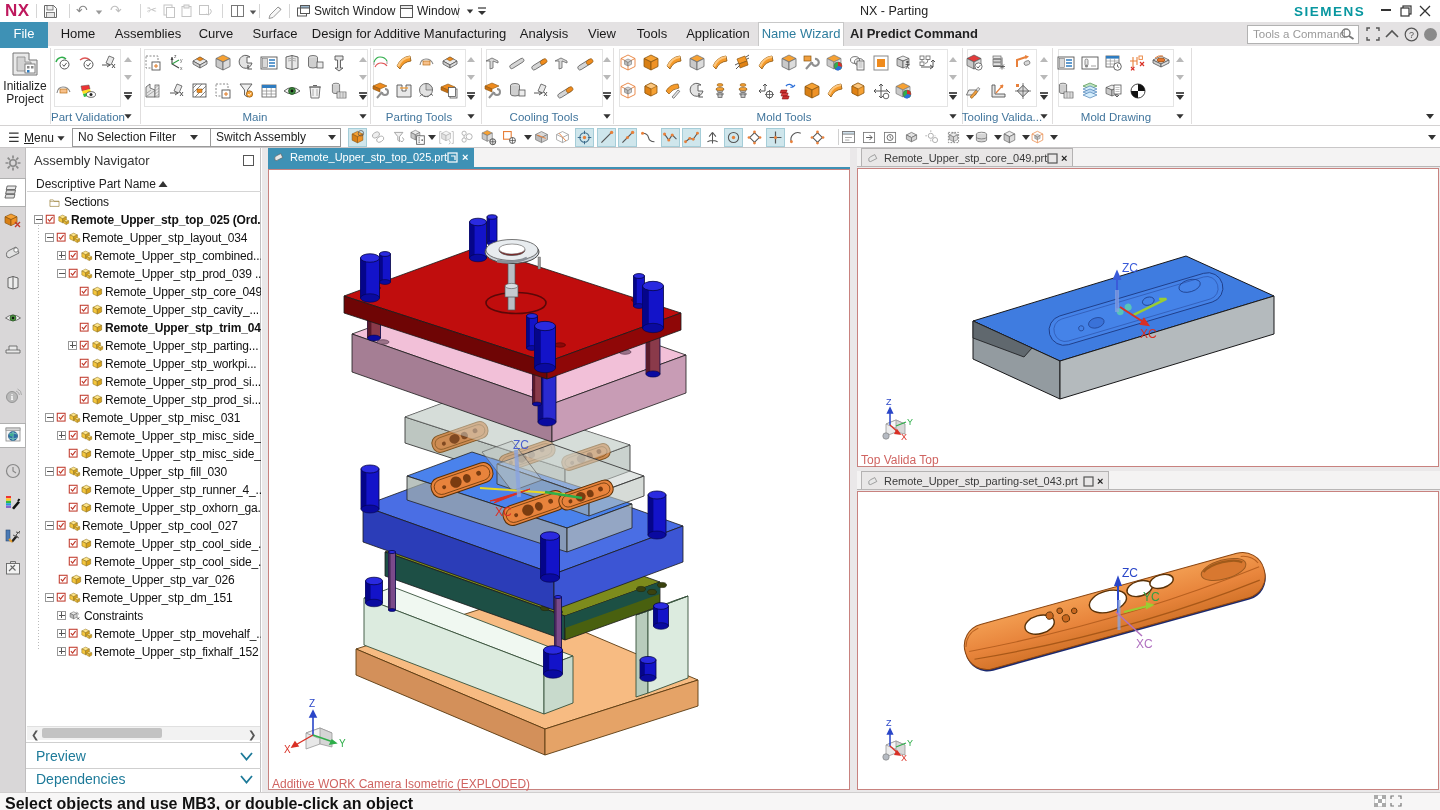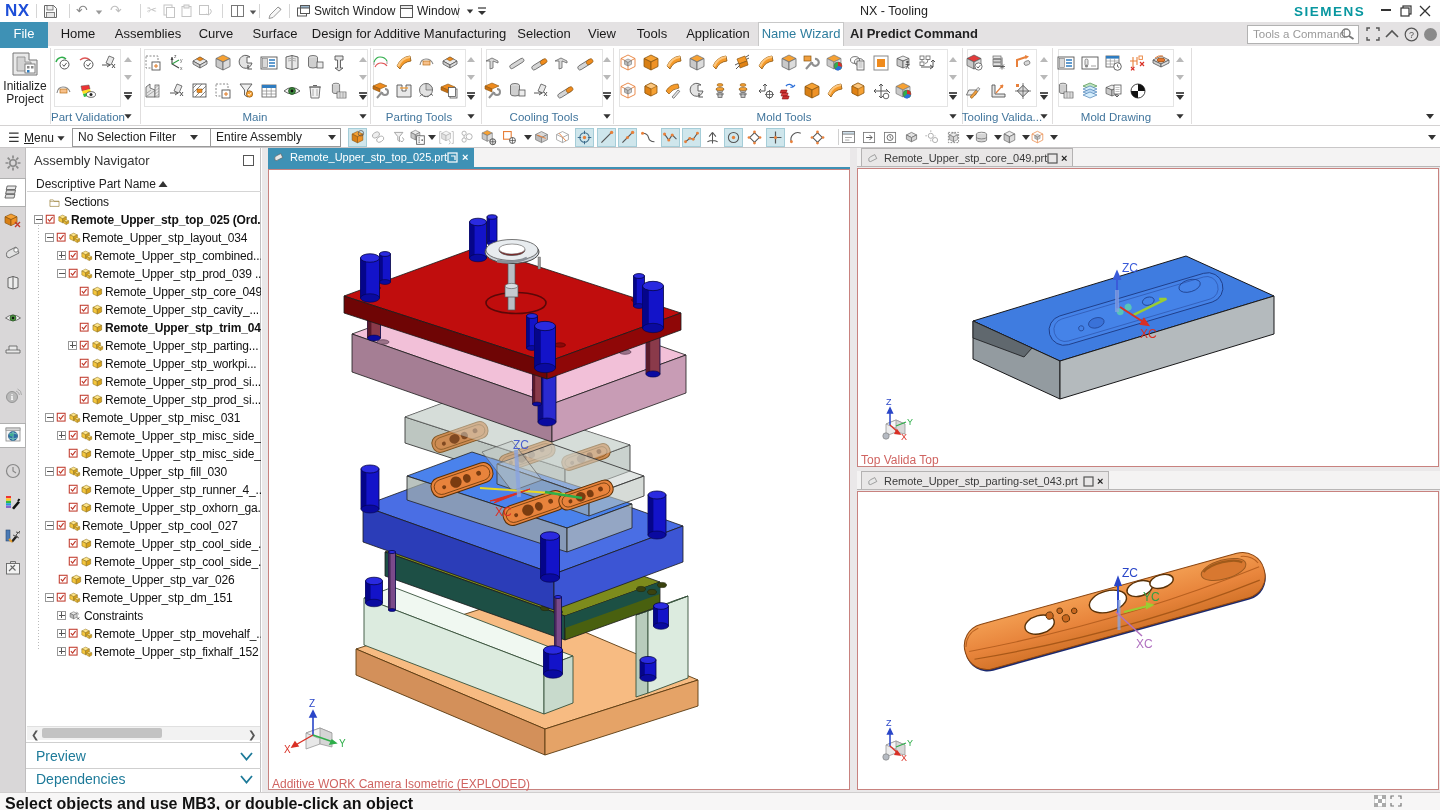--- a/index.html
+++ b/index.html
@@ -383,21 +383,21 @@
         <polygon points="8,4 13,6.4 8,8.8 3,6.4" fill="#e8e8e8" stroke="#555" stroke-width="0.7"></polygon>
         <polygon points="3,6.4 8,8.8 8,14 3,11.6" fill="#bbb" stroke="#555" stroke-width="0.7"></polygon>
         <polygon points="8,8.8 13,6.4 13,11.6 8,14" fill="#d5d5d5" stroke="#555" stroke-width="0.7"></polygon>
         <path d="M13,12 l3,3 m0,-3 l-3,3" stroke="#333" stroke-width="1.1"></path>
         <path d="M12,4.5 q3,0.5 3,3.5" fill="none" stroke="#777" stroke-width="0.8"></path>
       </g>
 </defs>
   </svg>
 
 <div class="abs titlebar">
-<div class="abs" style="left:5px;top:1px;font-size:17px;font-weight:bold;color:#1d4ed8;letter-spacing:0.5px">NX</div>
+<div class="abs" style="left:5px;top:1px;font-size:17px;font-weight:bold;color:#be185d;letter-spacing:0.5px">NX</div>
 <div class="abs" style="left:36px;top:4px;width:1px;height:14px;background:#d5d5d5"></div>
 <div class="abs" style="left:69px;top:4px;width:1px;height:14px;background:#d5d5d5"></div>
 <div class="abs" style="left:140px;top:4px;width:1px;height:14px;background:#d5d5d5"></div>
 <div class="abs" style="left:222px;top:4px;width:1px;height:14px;background:#d5d5d5"></div>
 <div class="abs" style="left:259px;top:4px;width:1px;height:14px;background:#d5d5d5"></div>
 <div class="abs" style="left:289px;top:4px;width:1px;height:14px;background:#d5d5d5"></div>
 <div class="abs" style="left:458px;top:4px;width:1px;height:14px;background:#d5d5d5"></div>
 <svg class="abs" style="left:43px;top:4px" width="15" height="15" viewBox="0 0 15 15">
       <path d="M1.5,1.5 h9 l3,3 v9 h-12 Z" fill="#fdfdfd" stroke="#666" stroke-width="1"></path>
       <rect x="4" y="1.5" width="6" height="4.5" fill="#eee" stroke="#666" stroke-width="0.8"></rect>
@@ -437,40 +437,40 @@
 <svg class="abs" style="left:399px;top:4px" width="15" height="15" viewBox="0 0 15 15">
       <rect x="1.5" y="1.5" width="12" height="12" fill="#fff" stroke="#555"></rect>
       <rect x="1.5" y="1.5" width="12" height="3" fill="#e8e8e8" stroke="#555"></rect>
     </svg>
 <div class="abs" style="left:417px;top:4px;font-size:12px;color:#222">Window</div>
 <div class="abs caret" style="left:466px;top:9px;border-top-color:#333;transform:scale(0.8)"></div>
 <svg class="abs" style="left:477px;top:7px" width="10" height="9" viewBox="0 0 10 9">
       <path d="M1,1 h8" stroke="#333" stroke-width="1.2"></path>
       <path d="M1,4 L5,8 L9,4 Z" fill="#333"></path>
     </svg>
-<div class="abs" style="left:860px;top:4px;font-size:12.5px;color:#222">NX - Tooling</div>
+<div class="abs" style="left:860px;top:4px;font-size:12.5px;color:#222">NX - Parting</div>
 <div class="abs" style="left:1294px;top:4px;font-size:13.5px;font-weight:bold;color:#0897a0;letter-spacing:1.5px">SIEMENS</div>
 <div class="abs" style="left:1381px;top:9px;width:10px;height:1.5px;background:#333"></div>
 <svg class="abs" style="left:1400px;top:5px" width="12" height="12" viewBox="0 0 12 12">
       <rect x="3" y="1" width="8" height="8" fill="none" stroke="#333" stroke-width="1.2"></rect>
       <rect x="1" y="3" width="8" height="8" fill="#fff" stroke="#333" stroke-width="1.2"></rect>
     </svg>
 <svg class="abs" style="left:1419px;top:5px" width="12" height="12" viewBox="0 0 12 12">
       <path d="M1,1 L11,11 M11,1 L1,11" stroke="#333" stroke-width="1.3"></path>
     </svg>
 </div>
 <div class="abs tabsrow"></div>
 <div class="abs" style="left:0;top:22px;width:48px;height:24px;background:#3e91b5"></div>
 <div class="abs" style="left:0;top:26px;width:48px;text-align:center;font-size:13px;color:#fff">File</div>
 <div class="tabtxt" style="left:78px;transform:translateX(-50%)">Home</div>
 <div class="tabtxt" style="left:148px;transform:translateX(-50%)">Assemblies</div>
 <div class="tabtxt" style="left:216px;transform:translateX(-50%)">Curve</div>
 <div class="tabtxt" style="left:275px;transform:translateX(-50%)">Surface</div>
 <div class="tabtxt" style="left:409px;transform:translateX(-50%)">Design for Additive Manufacturing</div>
-<div class="tabtxt" style="left:544px;transform:translateX(-50%)">Selection</div>
+<div class="tabtxt" style="left:544px;transform:translateX(-50%)">Analysis</div>
 <div class="tabtxt" style="left:602px;transform:translateX(-50%)">View</div>
 <div class="tabtxt" style="left:652px;transform:translateX(-50%)">Tools</div>
 <div class="tabtxt" style="left:718px;transform:translateX(-50%)">Application</div>
 <div class="abs" style="left:758px;top:22px;width:86px;height:24px;background:#fff;border:1px solid #c8c8c8;border-bottom:0"></div>
 <div class="tabtxt" style="left:801px;transform:translateX(-50%);color:#2e7d9e">Name Wizard</div>
 <div class="tabtxt" style="left:914px;transform:translateX(-50%);font-weight:bold;color:#222">AI Predict Command</div>
 <div class="abs" style="left:1247px;top:25px;width:112px;height:19px;background:#fff;border:1px solid #b2b2b2"></div>
 <div class="abs" style="left:1253px;top:28px;font-size:11.5px;color:#9a9a9a">Tools a Command</div>
 <svg class="abs" style="left:1340px;top:27px" width="15" height="15" viewBox="0 0 15 15">
     <circle cx="6" cy="6" r="4" fill="none" stroke="#777" stroke-width="1.4"></circle>
@@ -801,21 +801,21 @@
 <div class="abs caret" style="left:1176px;top:75px;border-top-color:#b9b9b9"></div>
 <div class="abs" style="left:1176px;top:92px;width:8px;height:1.5px;background:#555"></div>
 <div class="abs caret" style="left:1176px;top:95px"></div>
 <div class="abs caret" style="left:1426px;top:114px"></div>
 <div class="abs toolbar2" style="border-bottom:1px solid #c9c7c8"></div>
 <div class="abs" style="left:8px;top:130px;font-size:13px;color:#333">☰</div>
 <div class="abs" style="left:24px;top:131px;font-size:12px;color:#222"><span style="text-decoration:underline">M</span>enu</div>
 <div class="abs caret" style="left:57px;top:136px;transform:scale(0.9)"></div>
 <div class="combo" style="left:72px;top:128px;width:155px">No Selection Filter</div>
 <div class="abs caret" style="left:190px;top:135px"></div>
-<div class="combo" style="left:210px;top:128px;width:131px">Entire Assembly</div>
+<div class="combo" style="left:210px;top:128px;width:131px">Switch Assembly</div>
 <div class="abs caret" style="left:328px;top:135px"></div>
 <div class="ticon hl" style="left:349px"><svg width="17" height="17" viewBox="0 0 20 20">
       <g transform="translate(1,1) scale(0.9)">
         <use href="#cubeo"></use>
       </g>
       <circle cx="14" cy="5" r="3.2" fill="none" stroke="#555" stroke-width="0.9"></circle>
     </svg></div>
 <div class="ticon" style="left:370px"><svg width="17" height="17" viewBox="0 0 20 20">
       <ellipse cx="7" cy="7" rx="4.5" ry="3" fill="#eee" stroke="#aaa" transform="rotate(-30 7 7)"></ellipse>
       <ellipse cx="12" cy="12" rx="4.5" ry="3" fill="none" stroke="#aaa" transform="rotate(-30 12 12)"></ellipse>

